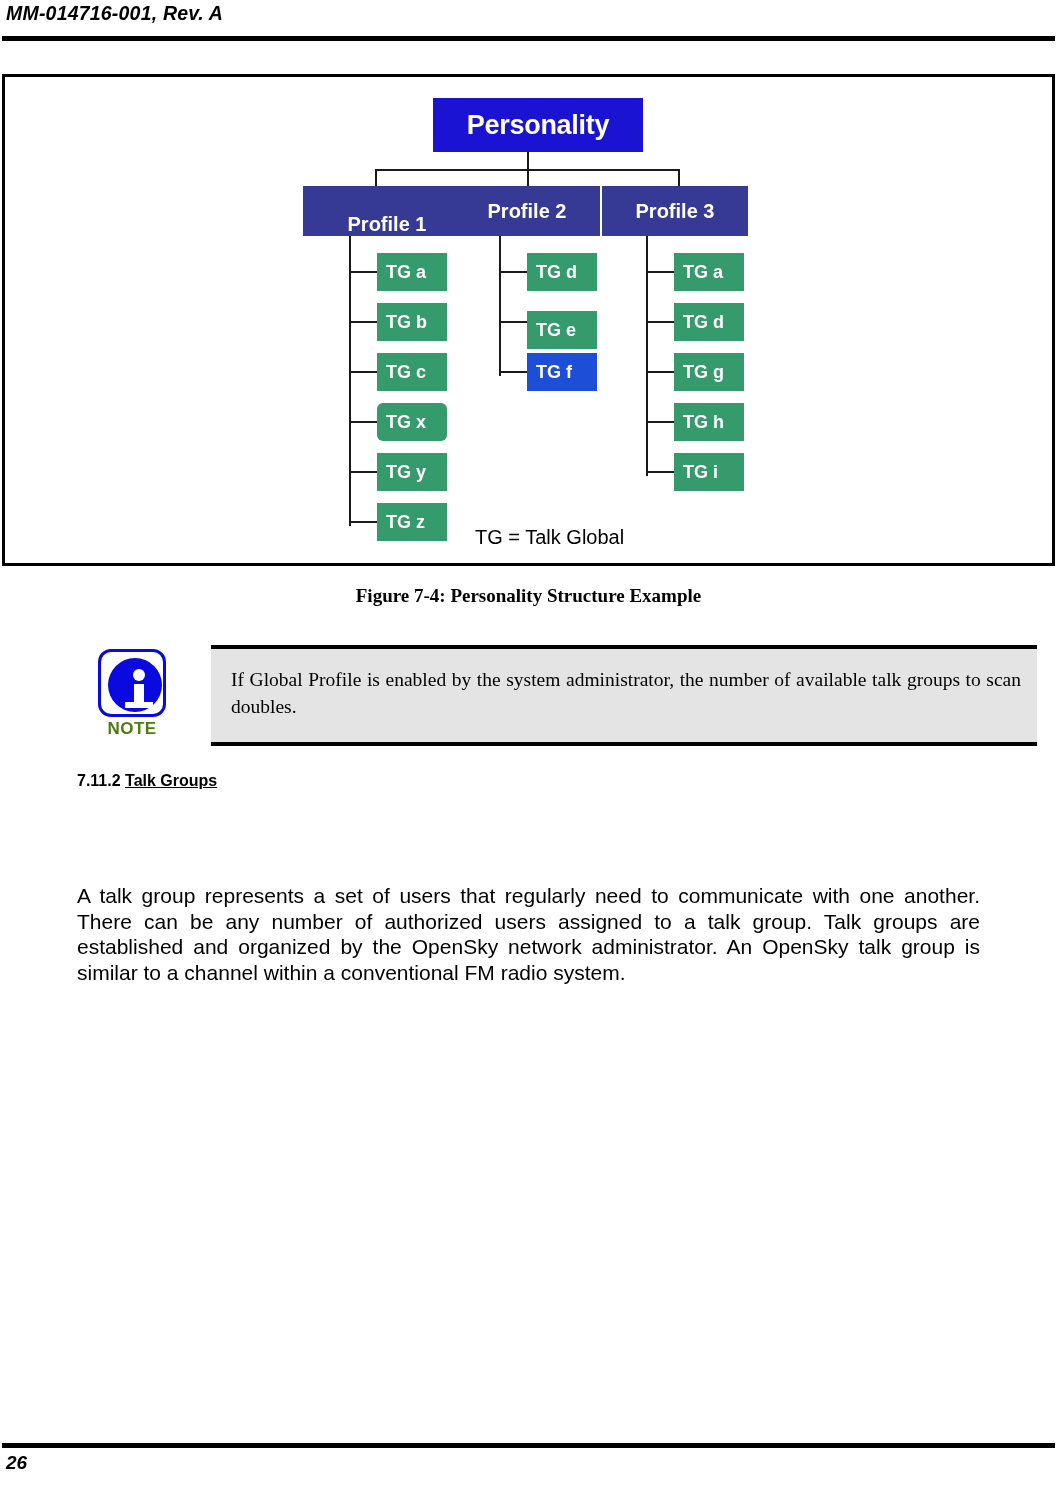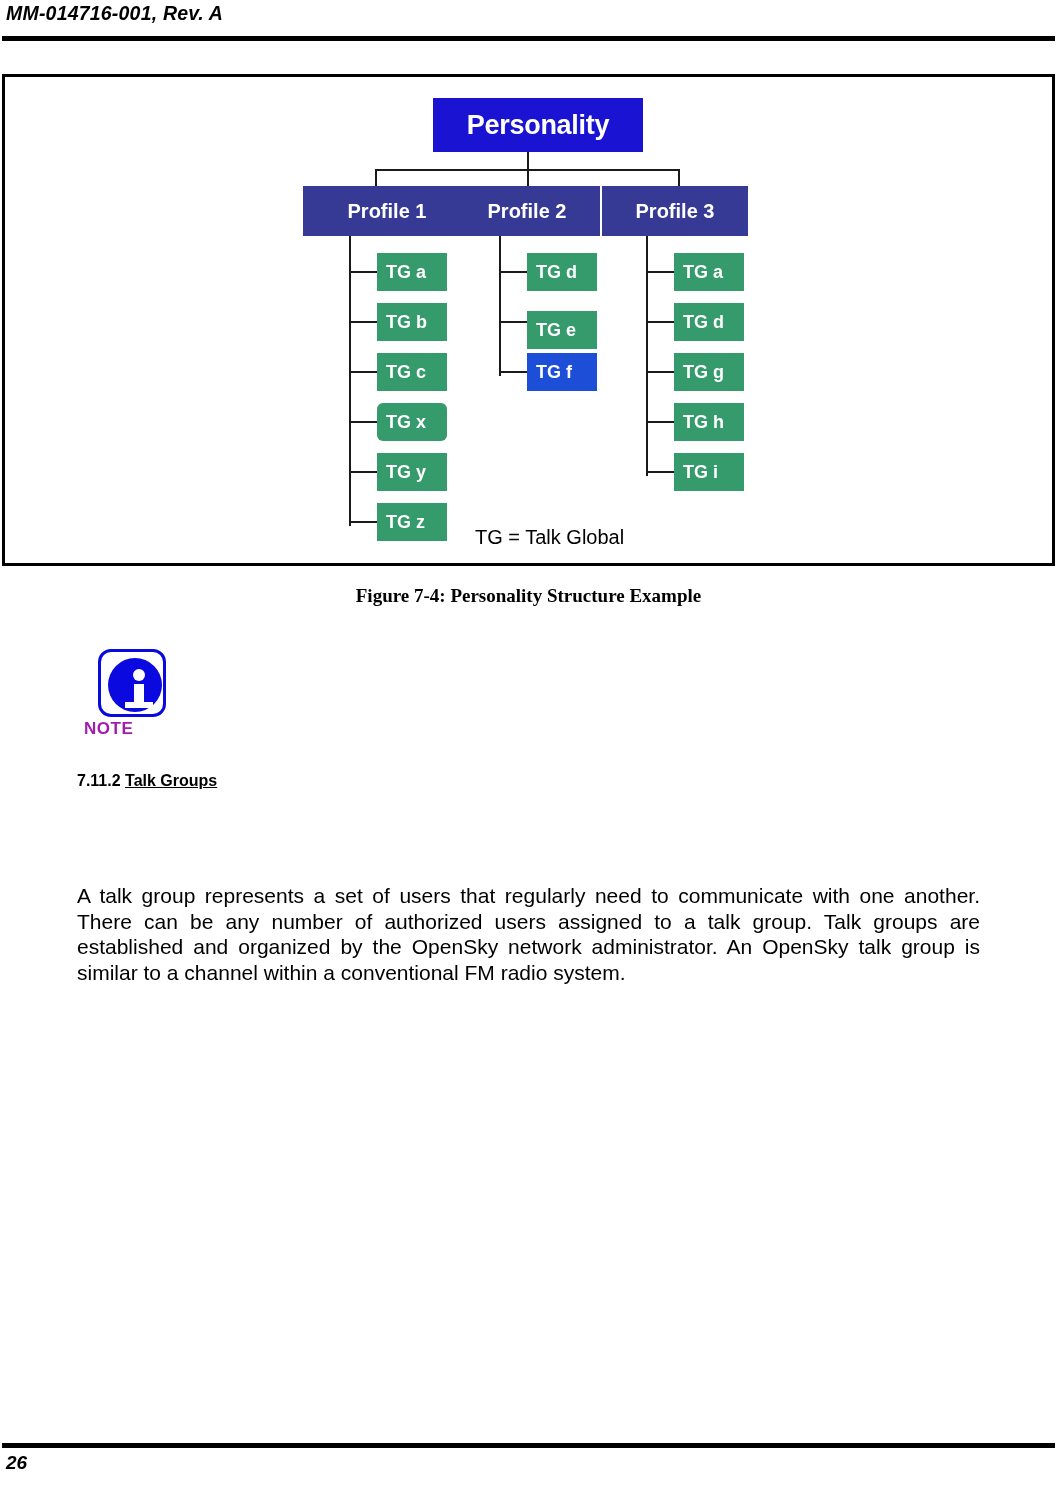--- a/index.html
+++ b/index.html
@@ -151,26 +151,26 @@
   #note-icon-base {
     position: absolute;
     left: 17px; top: 44px;
     width: 28px; height: 6px;
     background: #ffffff;
   }
   #note-icon-label {
     position: absolute;
     left: 0; top: 70px;
     width: 96px;
-    text-align: left;
+    text-align: center;
     font-family: "Liberation Sans", sans-serif;
     font-weight: bold;
     font-size: 17px;
     letter-spacing: 0.5px;
-    color: #a21caf;
+    color: #4d7c0f;
   }
   #note-body {
     position: absolute;
     left: 127px; top: 0px;
     width: 826px;
     background: #e4e4e4;
     border-top: 4px solid #000000;
     border-bottom: 4px solid #000000;
     box-sizing: border-box;
     height: 101px;
@@ -260,21 +260,21 @@
     <div class="conn h" style="left:641px; top:194px; width:30px;"></div>
     <div class="conn h" style="left:641px; top:244px; width:30px;"></div>
     <div class="conn h" style="left:641px; top:294px; width:30px;"></div>
     <div class="conn h" style="left:641px; top:344px; width:30px;"></div>
     <div class="conn h" style="left:641px; top:394px; width:30px;"></div>
 
     <div class="node node-root" style="left:428px; top:21px; width:210px; height:54px; background:#1a14d2;">
       <span>Personality</span>
     </div>
 
-    <div class="node node-profile" style="left:298px; top:109px; width:168px; height:50px; background:#363a94;">
+    <div class="node node-profile" style="left:298px; top:109px; width:168px; height:50px; background:#363a94;align-items:flex-end;">
       <span>Profile 1</span>
     </div>
     <div class="node node-profile" style="left:449px; top:109px; width:146px; height:50px; background:#363a94;">
       <span>Profile 2</span>
     </div>
     <div class="node node-profile" style="left:597px; top:109px; width:146px; height:50px; background:#363a94;">
       <span>Profile 3</span>
     </div>
 
     <div class="node node-tg" style="left:372px; top:176px; width:70px; height:38px; background:#359b6c;">
@@ -332,20 +332,23 @@
   <div id="note-icon-wrap">
     <div id="note-icon-square">
       <div id="note-icon-circle">
         <div id="note-icon-dot"></div>
         <div id="note-icon-stem"></div>
         <div id="note-icon-base"></div>
       </div>
     </div>
     <div id="note-icon-label">NOTE</div>
   </div>
+  <div id="note-body">
+    <div id="note-text">If Global Profile is enabled by the system administrator, the number of available talk groups to scan doubles.</div>
+  </div>
 </div>
 
 <div id="section-heading">
   <span class="num">7.11.2</span><span>&nbsp;</span><span class="title">Talk Groups</span>
 </div>
 
 <div id="body-paragraph">A talk group represents a set of users that regularly need to communicate with one another. There can be any number of authorized users assigned to a talk group. Talk groups are established and organized by the OpenSky network administrator. An OpenSky talk group is similar to a channel within a conventional FM radio system.</div>
 
 <div id="footer-rule"></div>
 <div id="footer-page-number">26</div>

